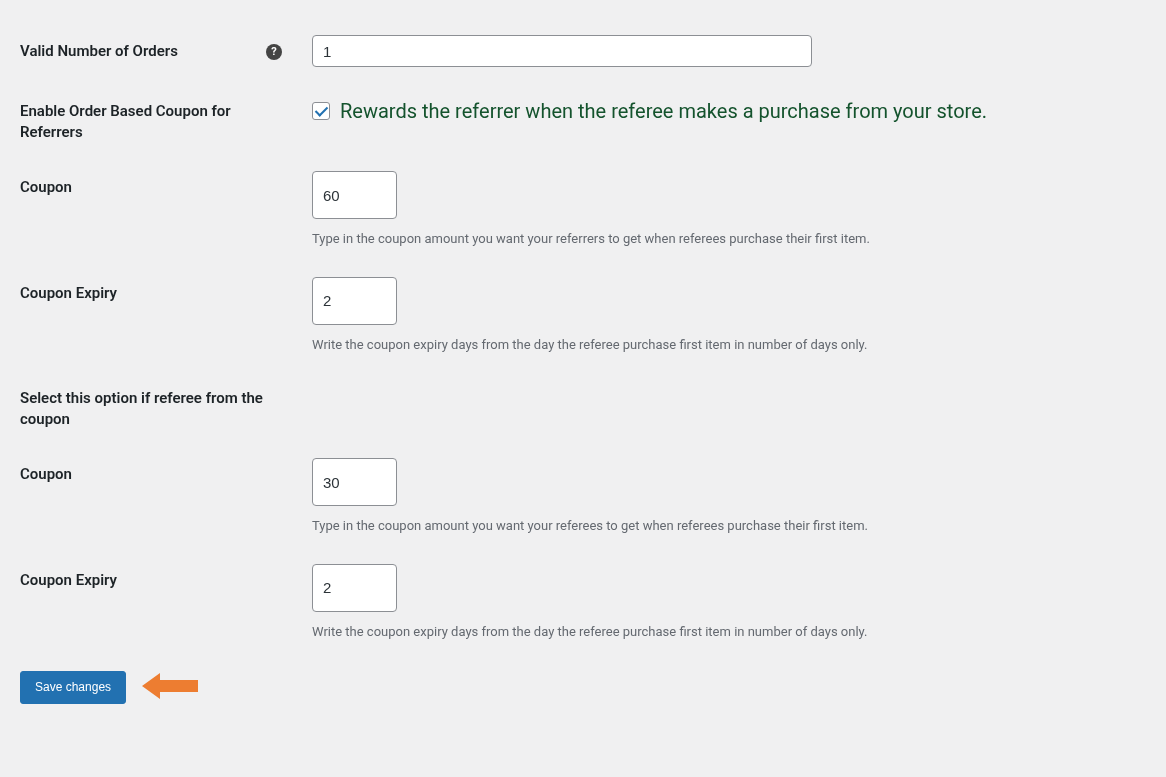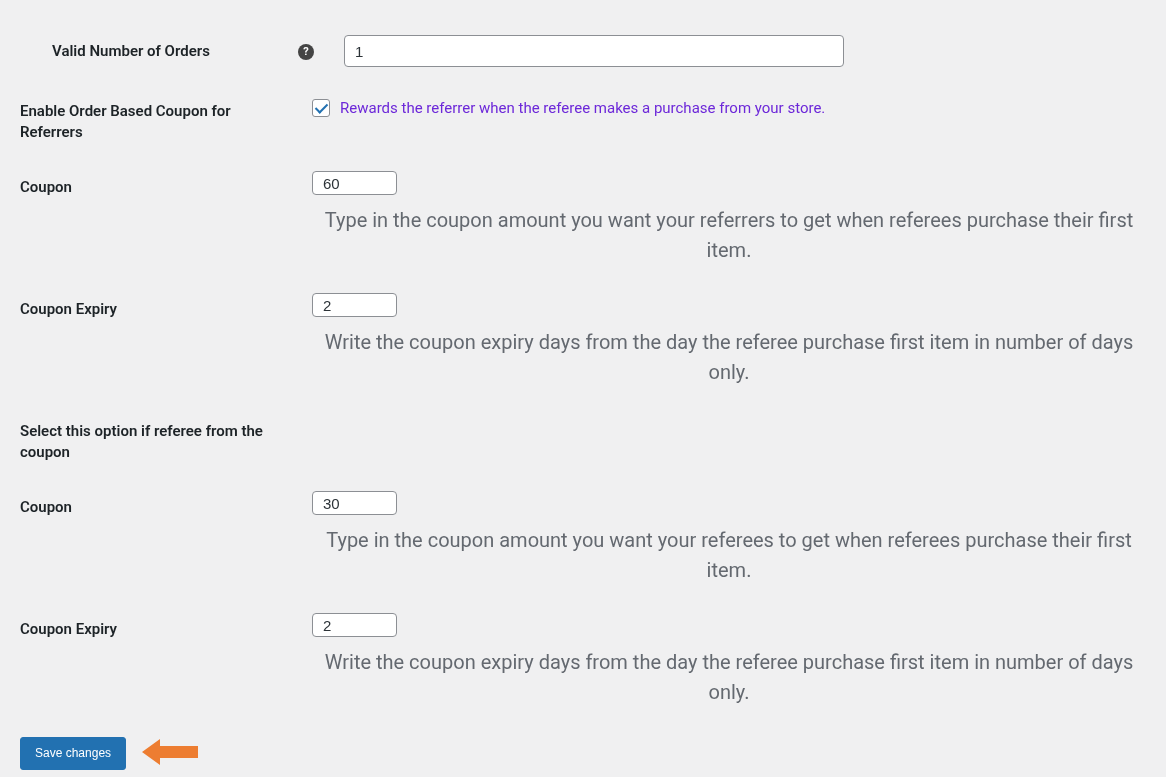--- a/index.html
+++ b/index.html
@@ -18,21 +18,20 @@
     .form-table {
       width: 100%;
     }
     .form-row {
       display: flex;
       align-items: flex-start;
       margin-bottom: 28px;
     }
     .form-row.first {
       margin-top: 15px;
-      margin-left: 32px;
     }
     .label-col {
       width: 292px;
       padding-right: 20px;
       display: flex;
       align-items: center;
       padding-top: 6px;
     }
     .label-text {
       font-size: 15px;
@@ -63,21 +62,21 @@
       height: 32px;
       padding: 4px 10px;
       border: 1px solid #8c8f94;
       border-radius: 4px;
       font-size: 15px;
       background: #fff;
       color: #2c3338;
     }
     input[type="text"].narrow {
       width: 85px;
-      height: 24px;
+      height: 48px;
       padding: 4px 10px;
       border: 1px solid #8c8f94;
       border-radius: 4px;
       font-size: 15px;
       background: #fff;
       color: #2c3338;
     }
     .checkbox-row {
       display: flex;
       align-items: center;
@@ -99,29 +98,28 @@
       position: absolute;
       left: 5px;
       top: 1px;
       width: 5px;
       height: 10px;
       border: solid #2271b1;
       border-width: 0 2px 2px 0;
       transform: rotate(45deg);
     }
     .checkbox-label {
-      font-size: 15px;
-      color: #6d28d9;
+      font-size: 20px;
+      color: #14532d;
     }
     .description {
-      font-size: 20px;
+      font-size: 13px;
       color: #646970;
       margin-top: 10px;
       line-height: 1.5;
-      text-align: center;
     }
     .submit-row {
       margin-top: 30px;
       display: flex;
       align-items: center;
       gap: 16px;
     }
     .button-primary {
       background: #2271b1;
       border: 1px solid #2271b1;

